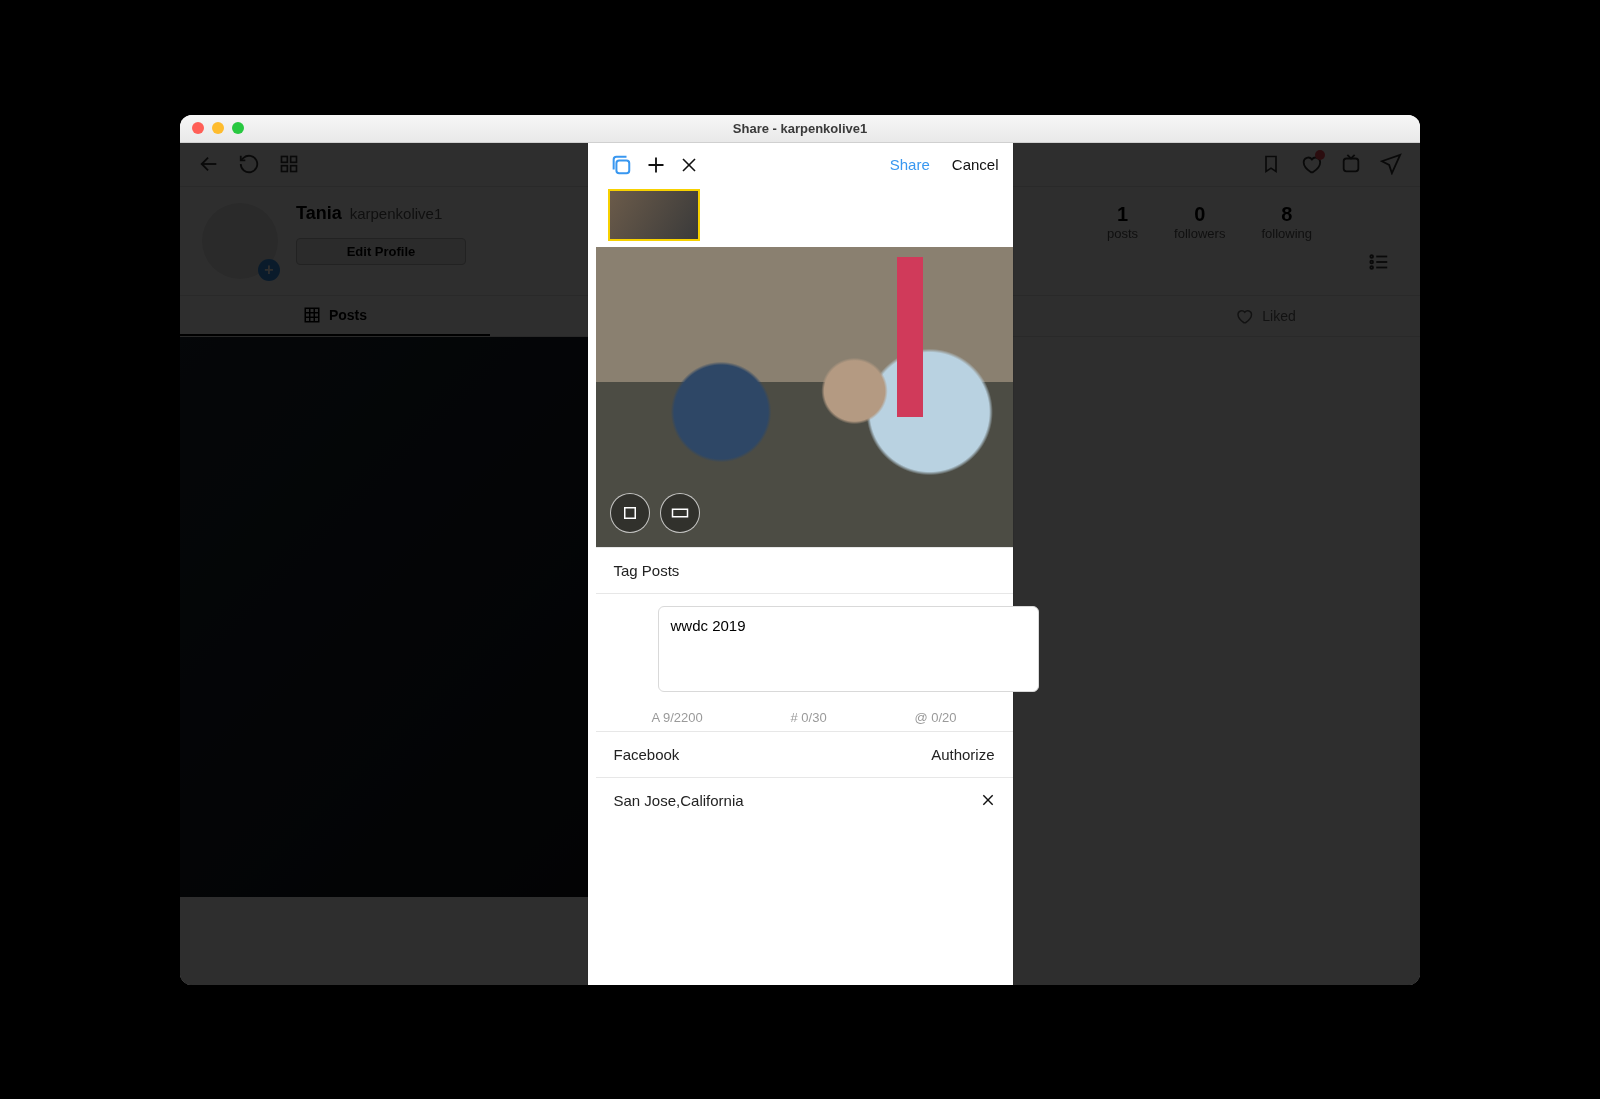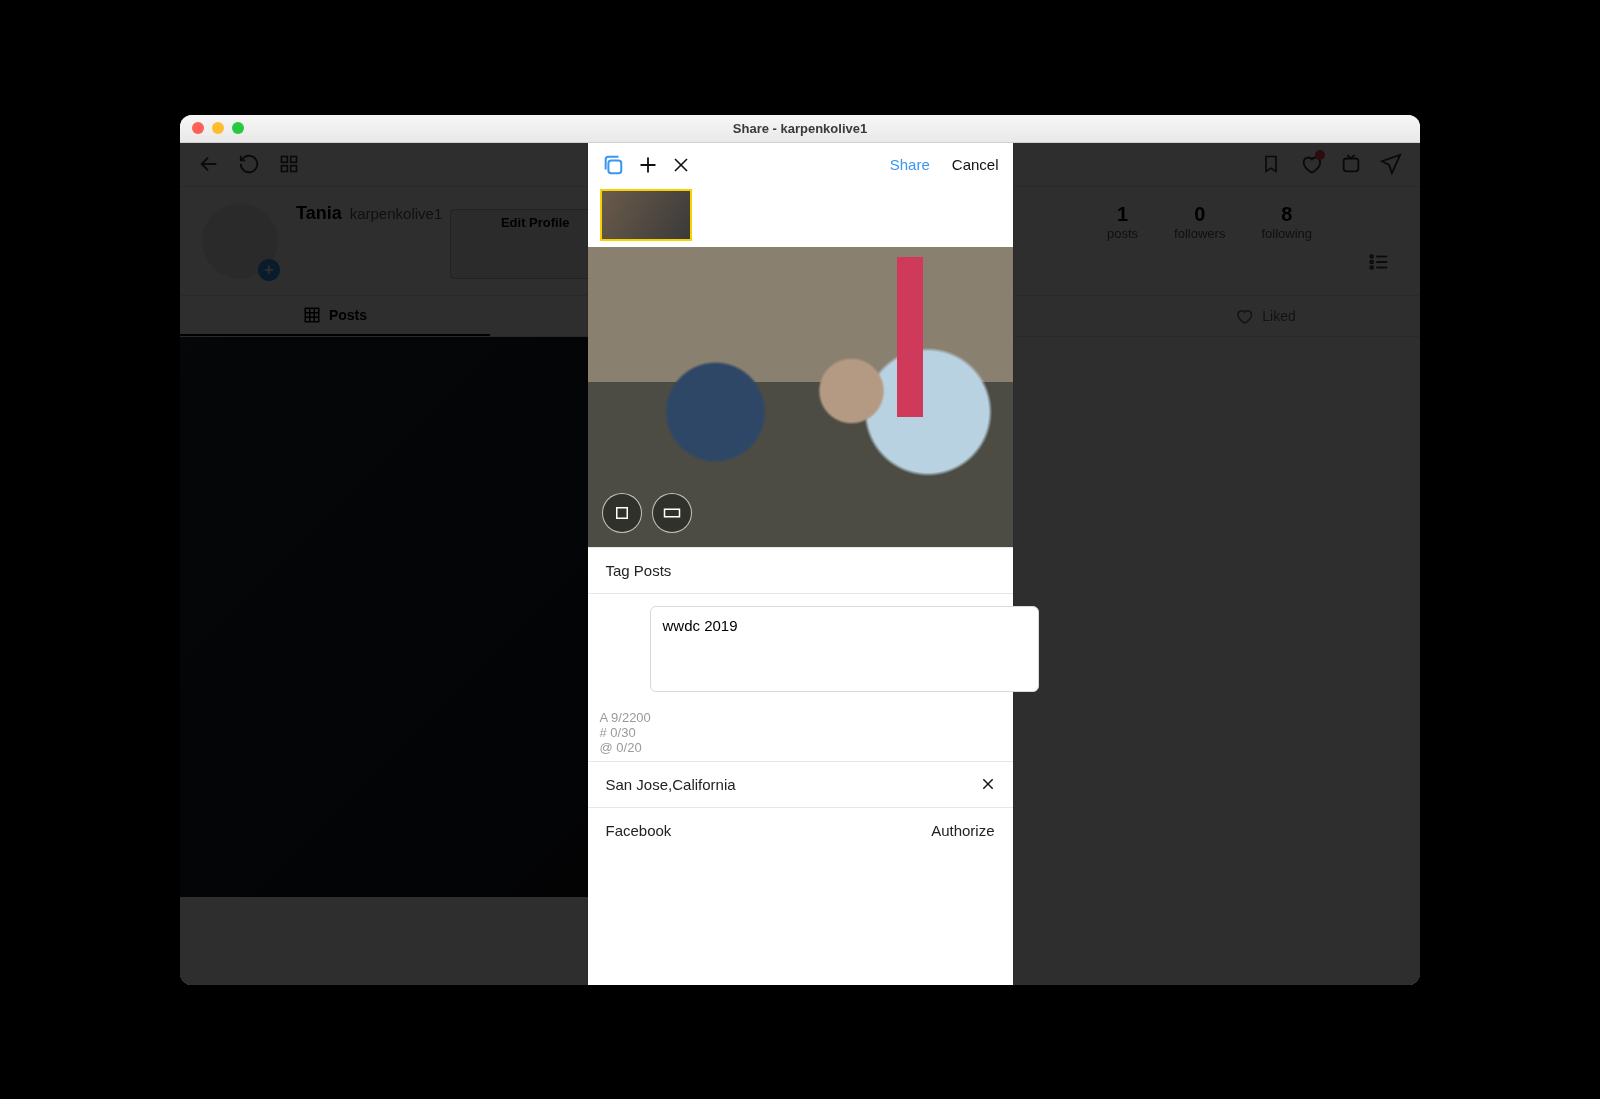--- a/index.html
+++ b/index.html
@@ -45,21 +45,21 @@
   .topbar {
     height:44px; display:flex; align-items:center; justify-content:space-between;
     padding:0 18px; border-bottom:1px solid #e6e6e6;
   }
   .tb-left, .tb-right { display:flex; align-items:center; gap:18px; color:#444; }
   .icn { width:22px; height:22px; display:flex; align-items:center; justify-content:center; }
   .profile-head { display:flex; padding:16px 22px; gap:18px; }
   .avatar-wrap{position:relative;}
   .avatar { width:76px; height:76px; border-radius:50%; background:#e9e9e9; }
   .avatar-plus{position:absolute; right:-2px; bottom:-2px; width:22px;height:22px;border-radius:50%;background:#3897f0;display:flex;align-items:center;justify-content:center;color:#fff;font-size:16px;font-weight:700;}
-  .phead-text { display:flex; flex-direction:row; gap:8px; }
+  .phead-text { display:flex; flex-direction:column; gap:8px; }
   .phead-name { display:flex; align-items:baseline; gap:8px; }
   .disp-name{font-weight:700; font-size:18px;}
   .usern{color:#555; font-size:15px;}
   .editbtn{ margin-top:6px; border:1px solid #bcbcbc; background:#efefef; border-radius:4px; padding:5px 18px; font-size:13px; font-weight:600; width:170px; text-align:center;}
   .stats { margin-left:auto; display:flex; gap:36px; padding-right:8px; align-items:flex-start;}
   .stat { text-align:center; }
   .stat .num{font-size:20px; font-weight:700;}
   .stat .lbl{font-size:13px; color:#555;}
   .listicon{ margin-left:20px; margin-top:48px; color:#555;}
   .tabs { display:flex; border-top:1px solid #e6e6e6; border-bottom:1px solid #e6e6e6; }
@@ -68,20 +68,21 @@
   .postgrid { width:450px;height:560px; background:linear-gradient(135deg,#1b2530,#0e1116); }
   
   .overlay {
     position:absolute; inset:0; background:rgba(0,0,0,0.0);
     display:flex; justify-content:center; align-items:flex-start;
   }
   .modal {
     width:425px; background:#fff; margin-top:0; height:100%;
     display:flex; flex-direction:column;
     box-shadow:0 0 0 1px rgba(0,0,0,0.06);
+    padding-left:8px;
   }
   .mhead { height:44px; display:flex; align-items:center; justify-content:space-between; padding:0 14px;}
   .mhead-left{display:flex; gap:14px; align-items:center;}
   .mhead-right{display:flex; gap:22px; align-items:center;}
   .share-link{ color:#3897f0; font-size:15px; }
   .cancel-link{ font-size:15px; color:#111; }
   .thumbrow{ padding:2px 12px 6px 12px; }
   .thumb{ width:92px; height:52px; border:2px solid #f7d100; background:linear-gradient(120deg,#6b5b4a,#3a3a3a); }
   .mainimg{
     width:100%; height:300px; position:relative;
@@ -93,21 +94,21 @@
   }
   .banner{position:absolute; right:90px; top:10px; width:26px; height:160px; background:#d03a5a;}
   .crop-ctrls{position:absolute; left:14px; bottom:14px; display:flex; gap:10px;}
   .cropbtn{ width:40px; height:40px; border-radius:50%; background:rgba(0,0,0,0.35); border:1.5px solid rgba(255,255,255,0.7); display:flex; align-items:center; justify-content:center;}
   .msection{ border-top:1px solid #e7e7e7; padding:14px 18px; font-size:15px; color:#222; display:flex; align-items:center; justify-content:space-between;}
   .caption-wrap{ padding:12px 18px 6px 18px; border-top:1px solid #e7e7e7;}
   .caption{
     width:100%; height:86px; border:1px solid #d9d9d9; border-radius:6px; padding:10px 12px;
     font-size:15px; resize:none; outline:none; font-family:inherit;margin-left:44px;
   }
-  .counters{ display:flex; justify-content:space-around; color:#9a9a9a; font-size:13px; padding:8px 12px 6px 12px;flex-direction:column;}
+  .counters{ display:flex; justify-content:space-around; color:#9a9a9a; font-size:13px; padding:8px 12px 6px 12px;}
   .xbtn{ font-size:18px; color:#111; }
   .auth{ color:#222; font-size:15px;}
   svg{display:block;}
 </style>
 </head>
 <body>
 
 <div class="window">
 
   <div class="titlebar">
@@ -301,30 +302,30 @@
         <div class="caption-wrap">
           <textarea class="caption" style="">wwdc 2019</textarea>
         </div>
         <div class="counters">
           <span>A 9/2200</span>
           <span># 0/30</span>
           <span>@ 0/20</span>
         </div>
 
         <div class="msection">
+          <span>Facebook</span>
+          <span class="auth">Authorize</span>
+        </div>
+
+        <div class="msection">
           <span>San Jose,California</span>
           <span class="xbtn">
             <svg width="14" height="14" viewBox="0 0 24 24" stroke="#111" stroke-width="2.4">
                 <line x1="4" y1="4" x2="20" y2="20"></line>
                 <line x1="20" y1="4" x2="4" y2="20"></line>
               </svg>
           </span>
         </div>
-
-        <div class="msection">
-          <span>Facebook</span>
-          <span class="auth">Authorize</span>
-        </div>
       </div>
     </div>
 
   </div>
 </div>
 
 </body></html>

